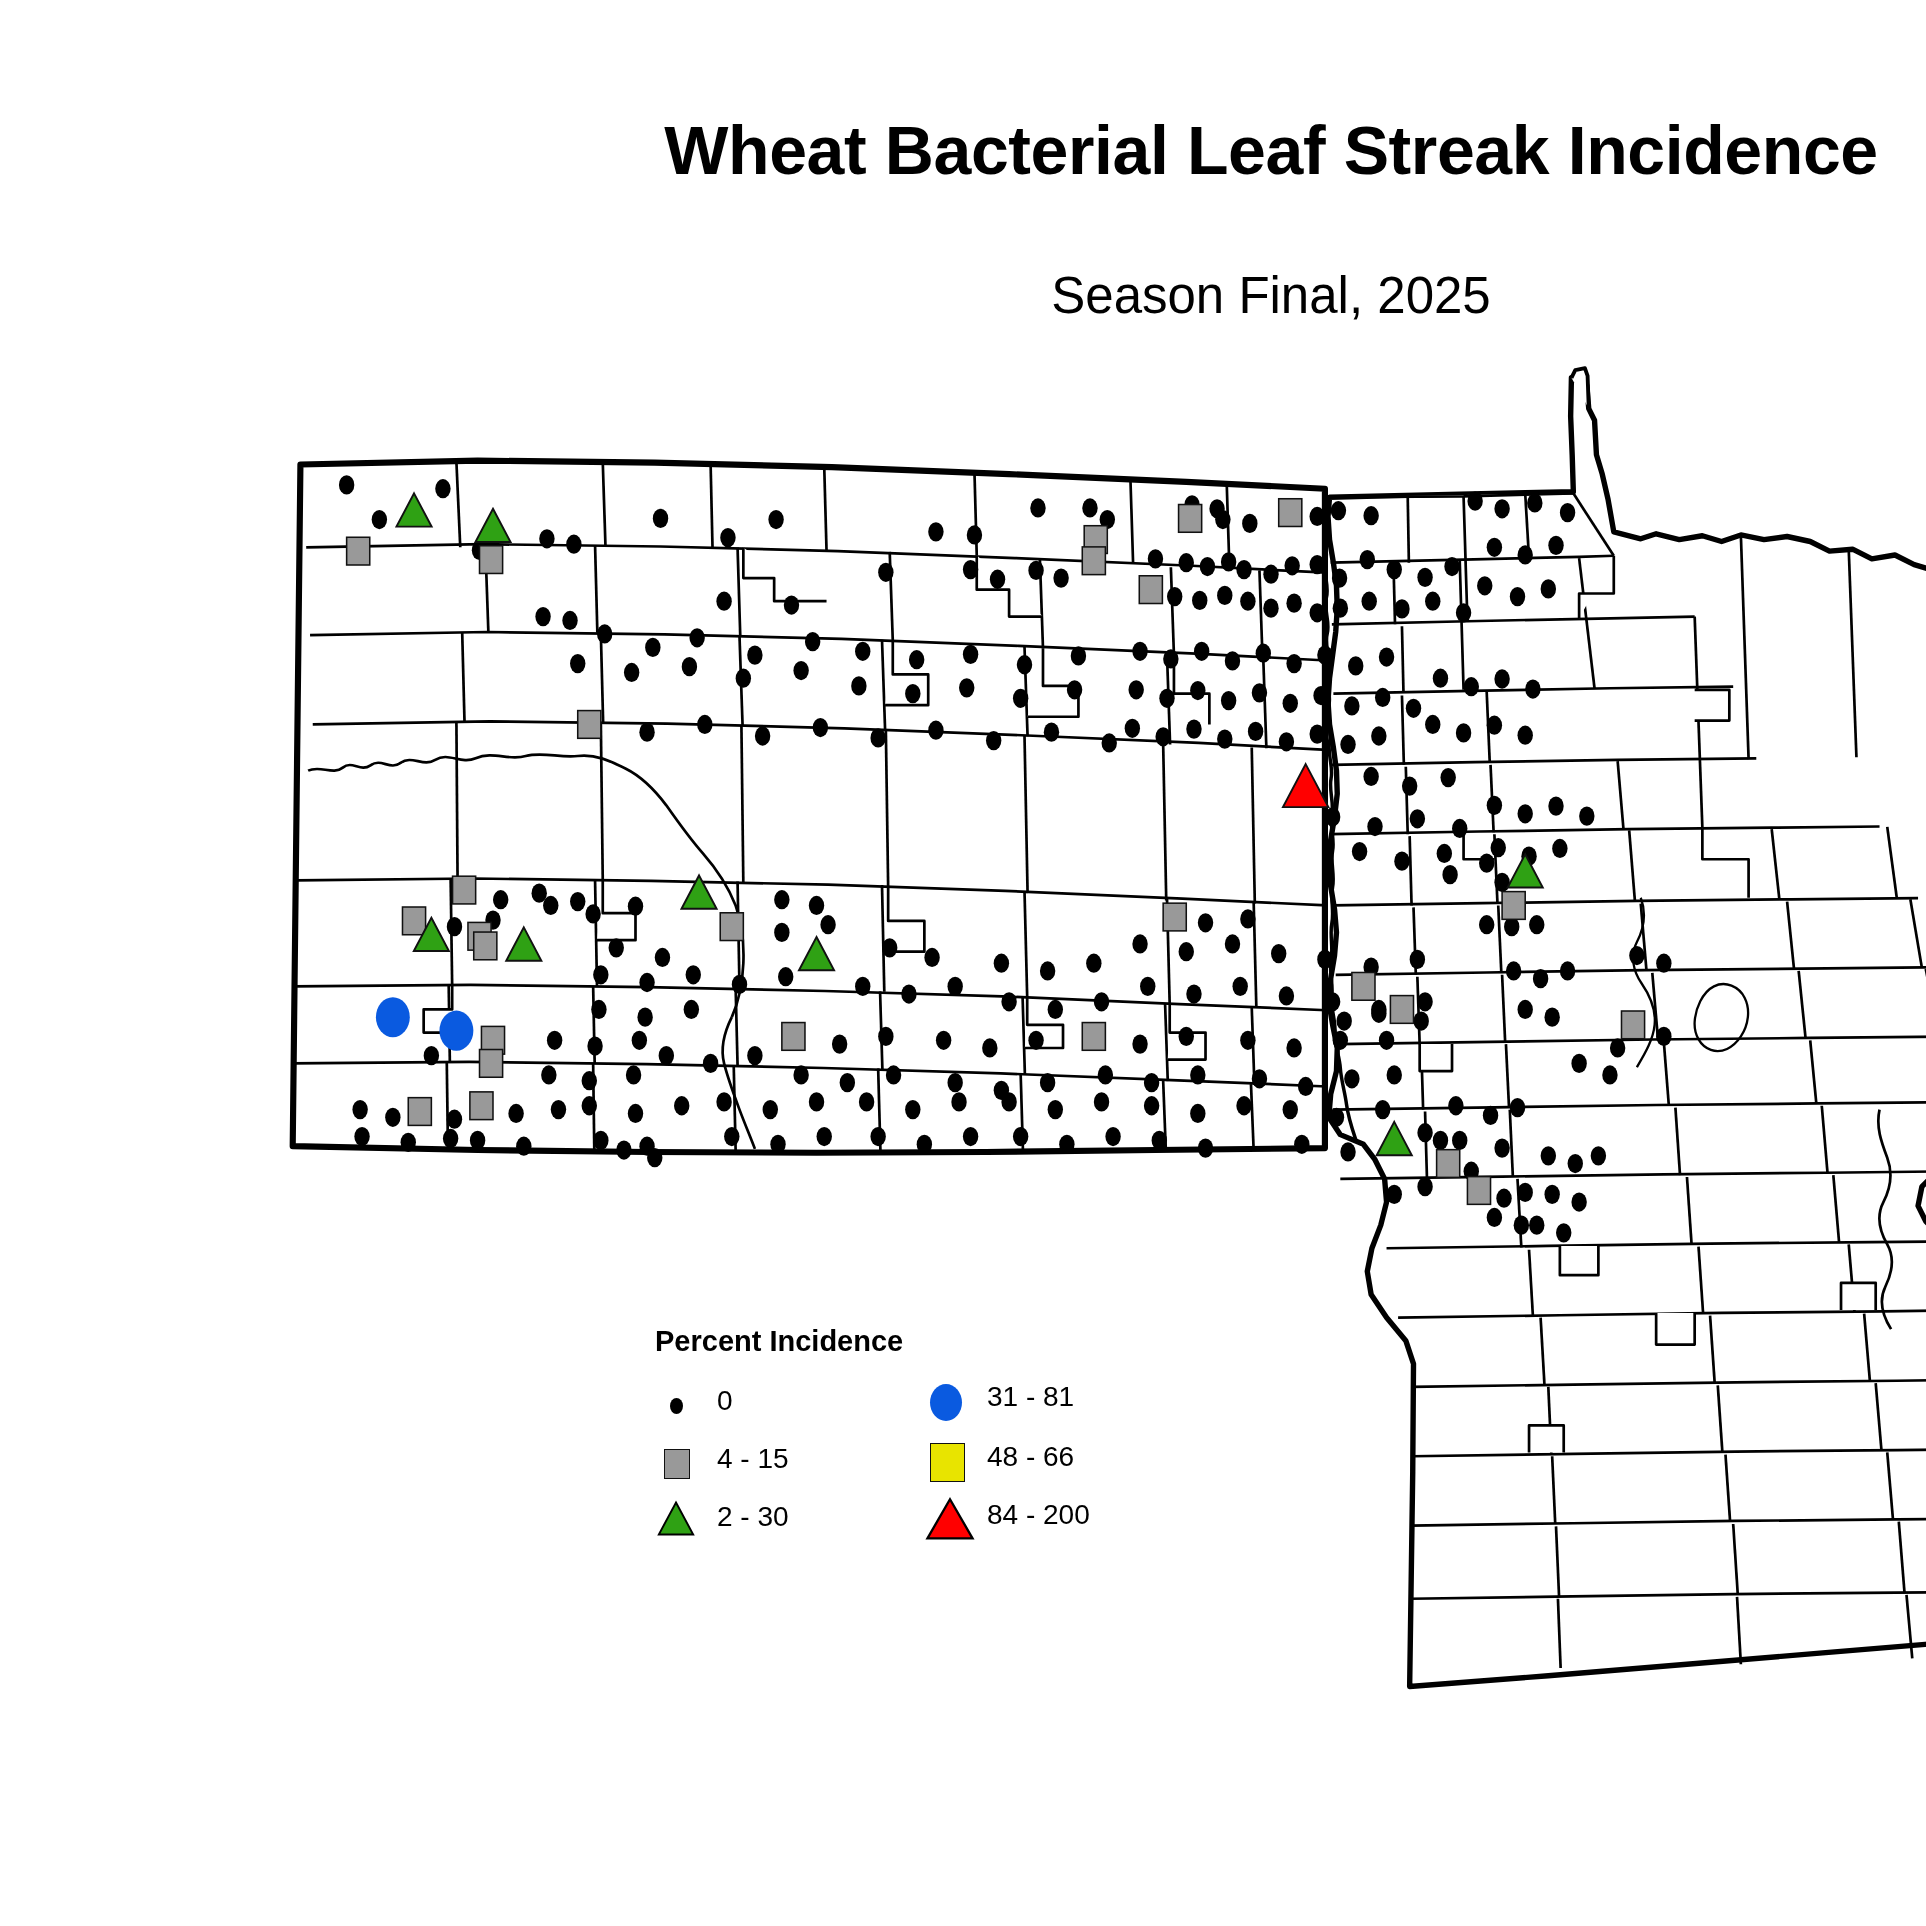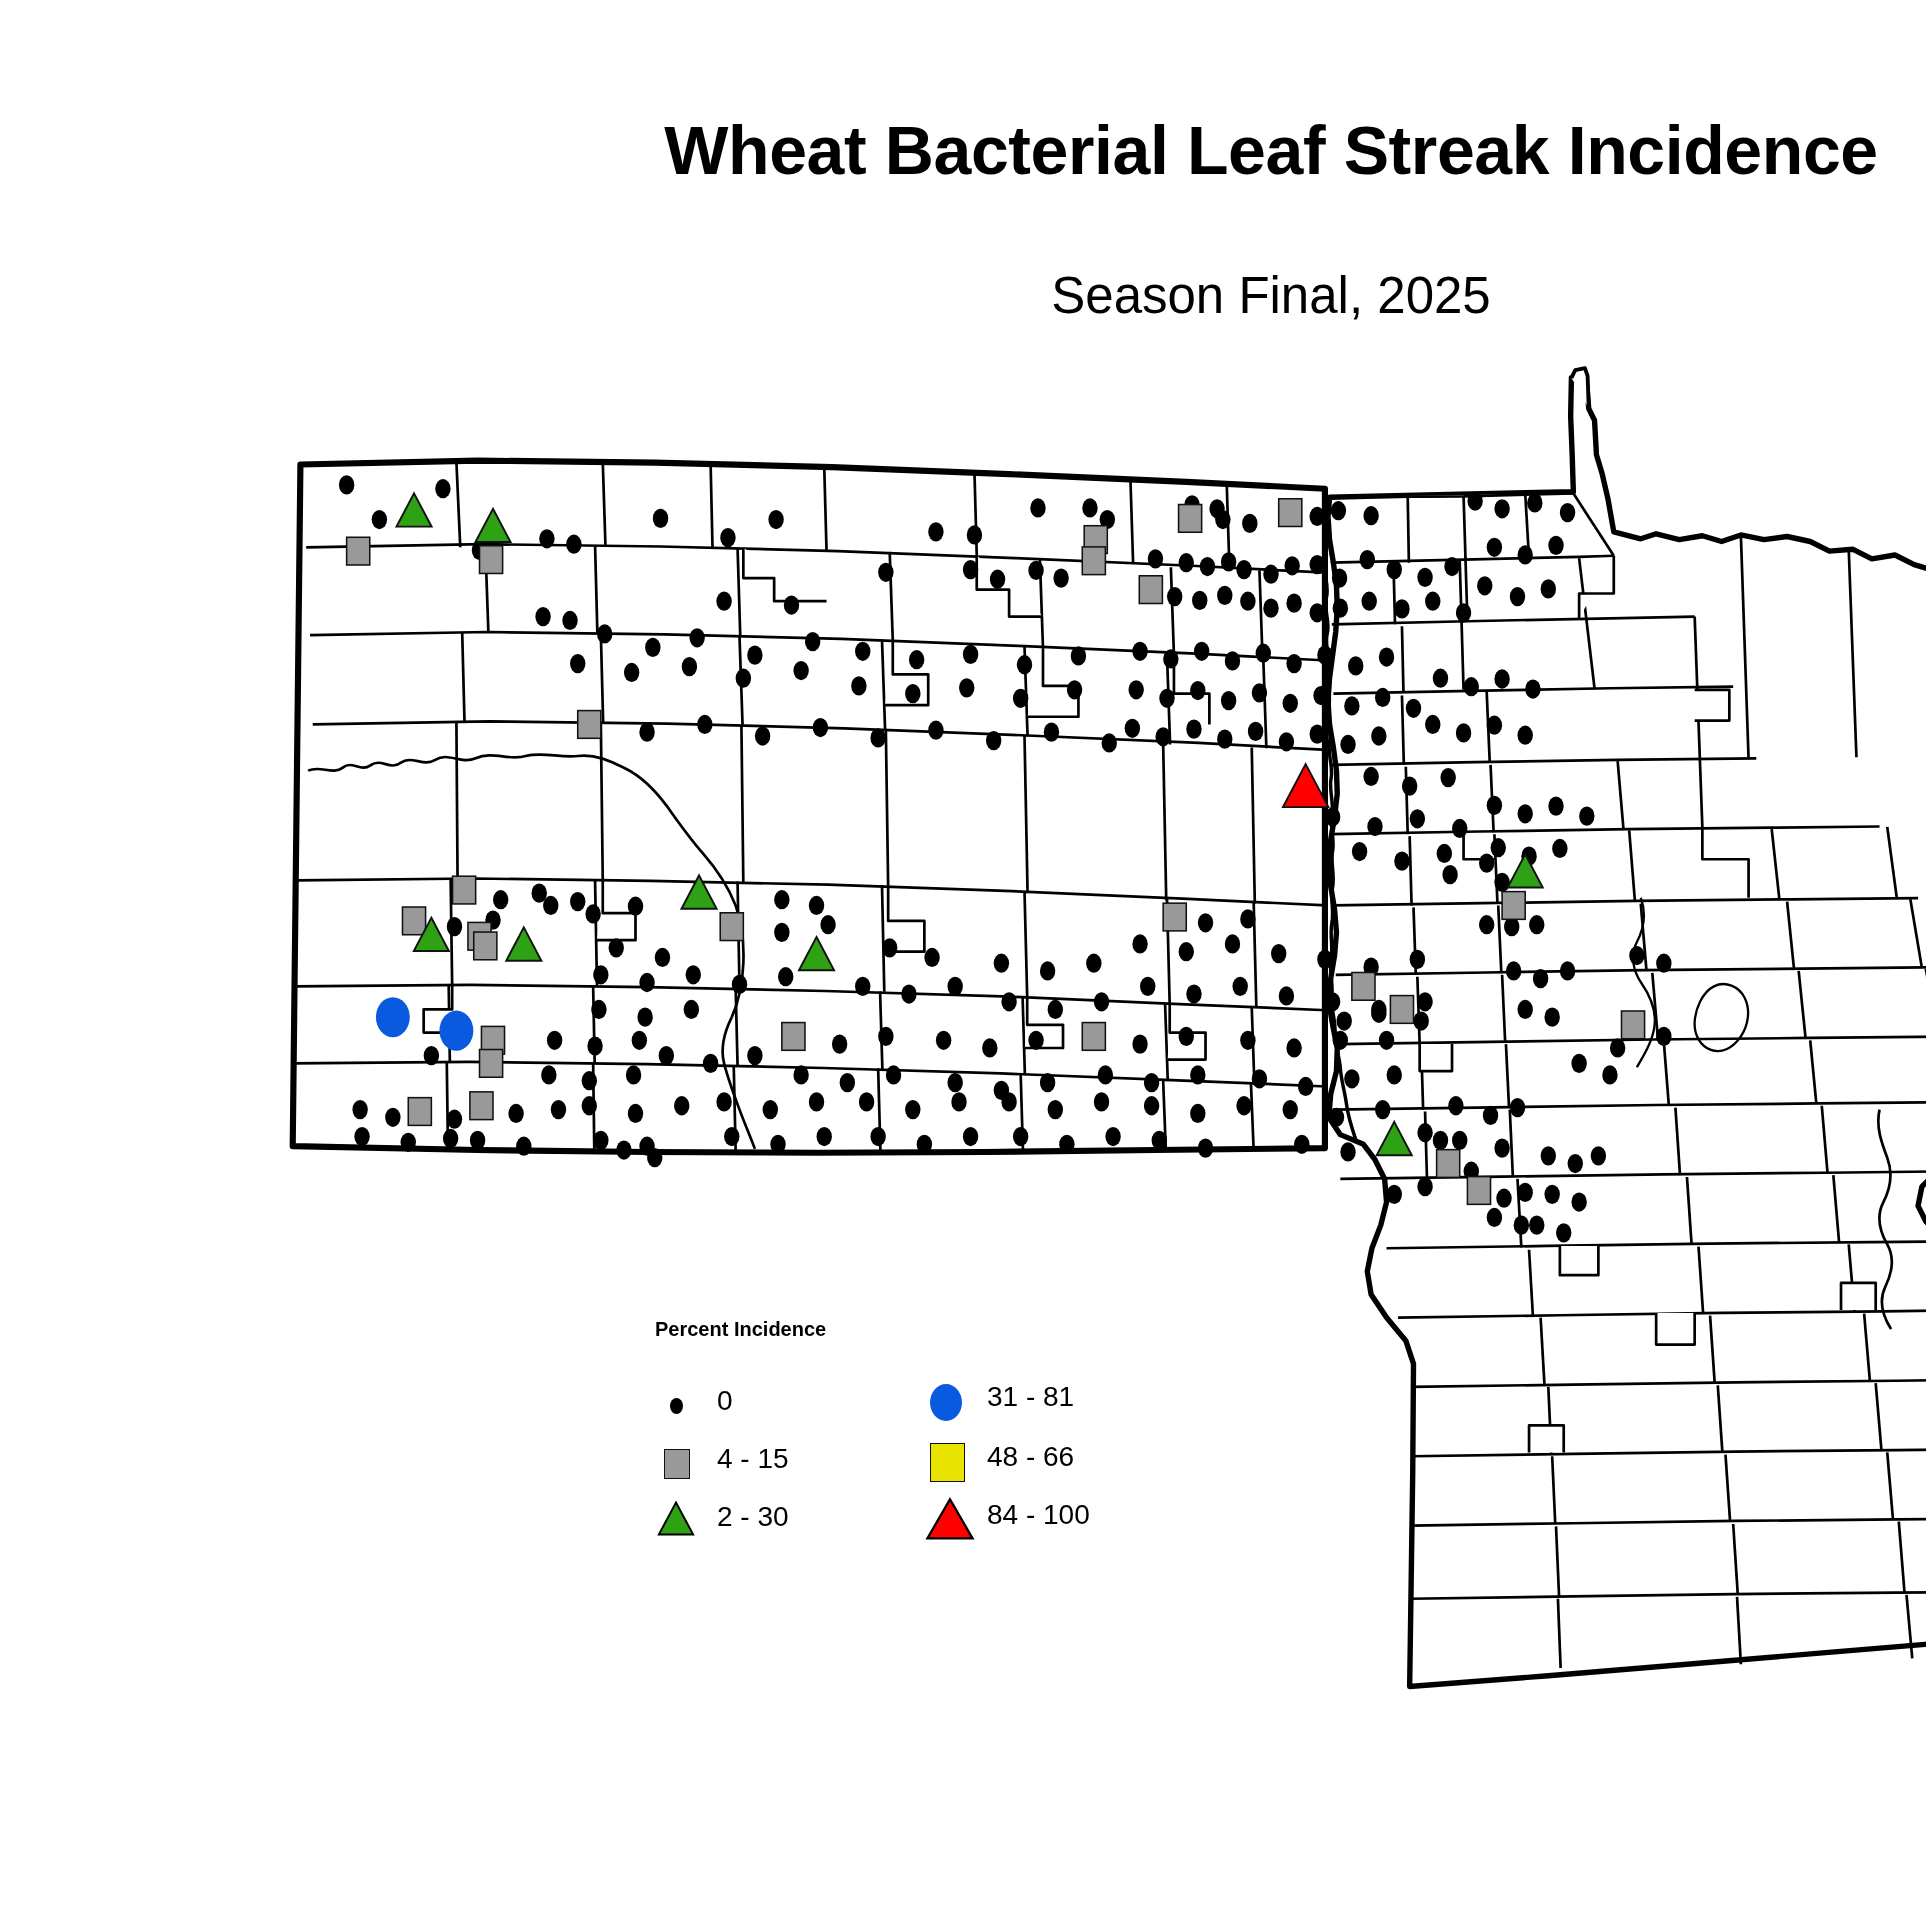--- a/index.html
+++ b/index.html
@@ -23,22 +23,22 @@
     font-family:"Liberation Sans", sans-serif;
   }
 
   
   #mapwrap{position:absolute;left:0;top:0;width:2542px;height:1965px;}
   #mapsvg{display:block;width:2542px;height:1965px;}
 
   
   #legend{position:absolute; left:655px; top:1314px; width:559px; height:254px;}
   #legend-title{
-    position:absolute;left:0;top:4px;width:385px;
-    font-size:20px;font-weight:bold;white-space:nowrap;
+    position:absolute;left:0;top:11px;width:385px;
+    font-size:29px;font-weight:bold;white-space:nowrap;
     font-family:"Liberation Sans", sans-serif;
   }
   .leg-row{position:absolute;height:46px;}
   .leg-sym{position:absolute;left:0;top:0;width:46px;height:42px;}
   .leg-lbl{position:absolute;left:62px;top:2.3px;font-size:28px;white-space:nowrap;
            font-family:"Liberation Sans", sans-serif;}
 
   
   .sym-dot{position:absolute;left:14.6px;top:14.6px;width:13px;height:16px;border-radius:50%;background:#000;}
   .sym-sq{position:absolute;left:8.5px;top:7.7px;width:24px;height:28.5px;border:1.2px solid #111;}
@@ -699,18 +699,18 @@
       </div>
       <div class="leg-lbl">48 - 66</div>
     </div>
 
     <div class="leg-row" style="left:270px;top:183px;">
       <div class="leg-sym">
         <svg width="50" height="44" viewBox="0 0 130 115">
           <polygon points="65,6 124,108 6,108" fill="#FF0000" stroke="#000" stroke-width="6"></polygon>
         </svg>
       </div>
-      <div class="leg-lbl">84 - 100</div>
+      <div class="leg-lbl">84 - 200</div>
     </div>
   </div>
 
 </div>
 
 
 </body></html>

